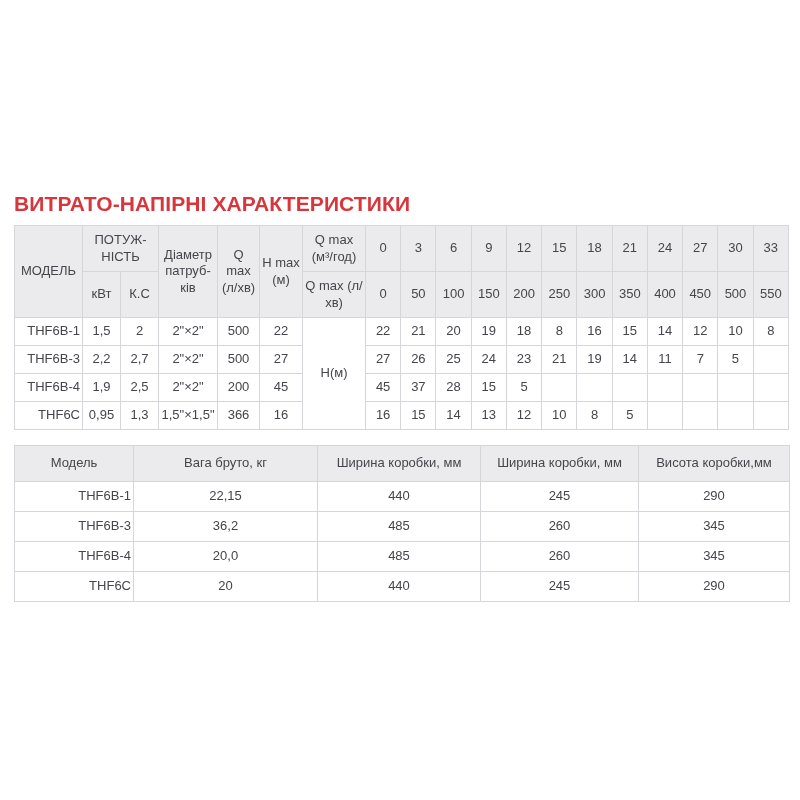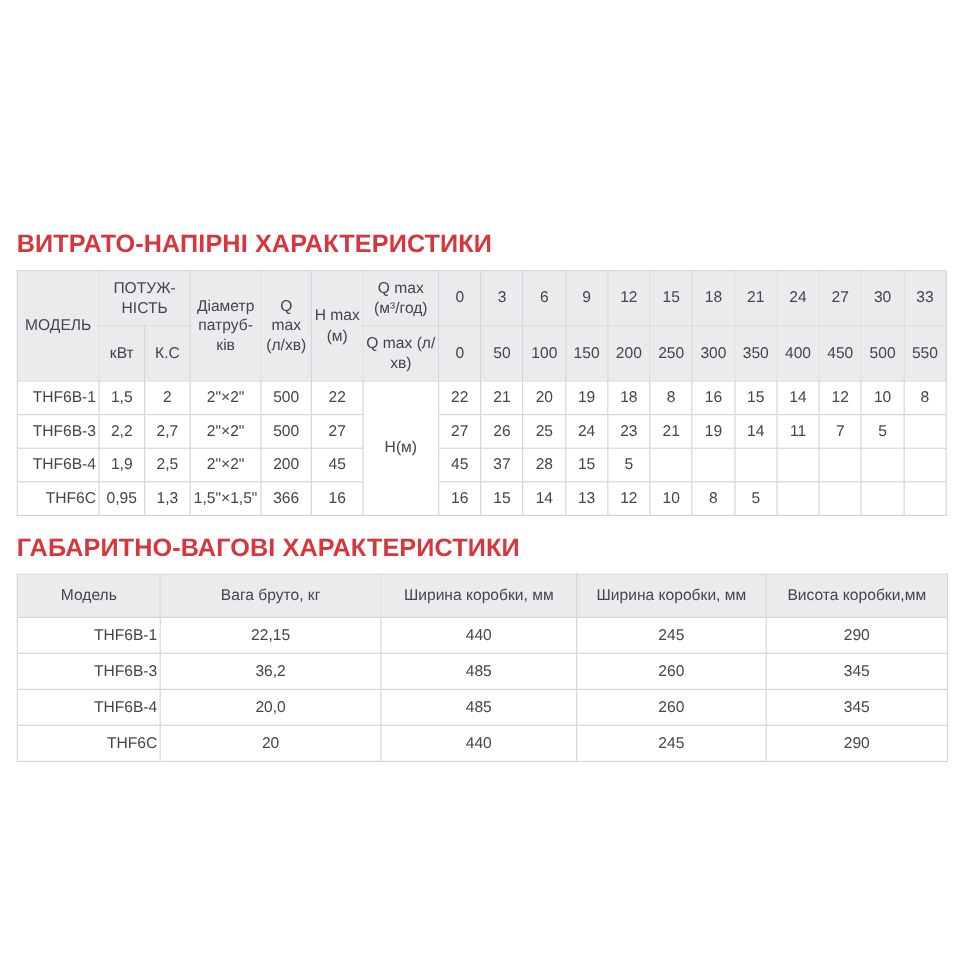--- a/index.html
+++ b/index.html
@@ -197,21 +197,20 @@
             <td></td>
             <td></td>
             <td></td>
             <td></td>
           </tr>
         </tbody>
     </table>
   </section>
 
   <section class="section2">
-    <h2 class="sec-title">ГАБАРИТНО-ВАГОВІ ХАРАКТЕРИСТИКИ</h2>
 
     <table class="t2">
       <colgroup>
         <col style="width:119px">
           <col style="width:184px">
           <col style="width:163px">
         <col style="width:158px">
           <col style="width:151px">
       </colgroup>
       <thead>

